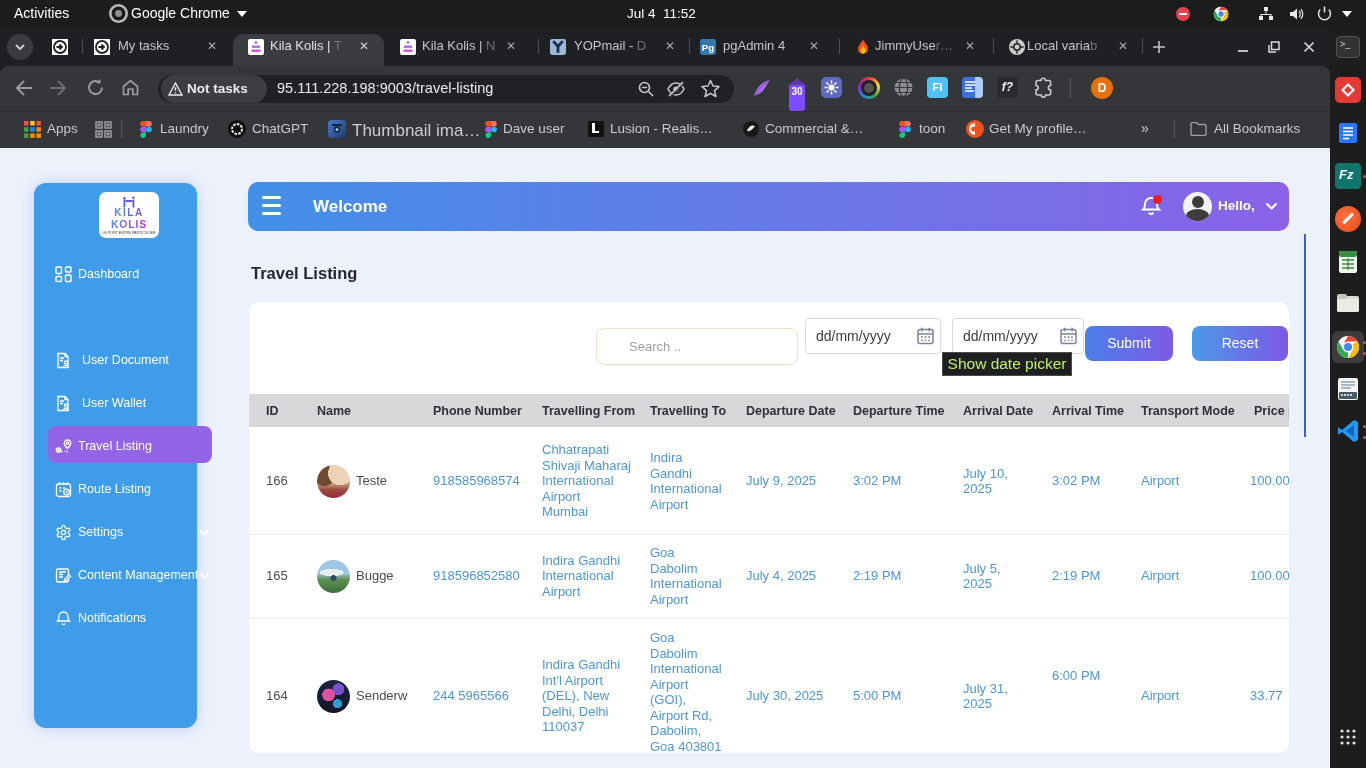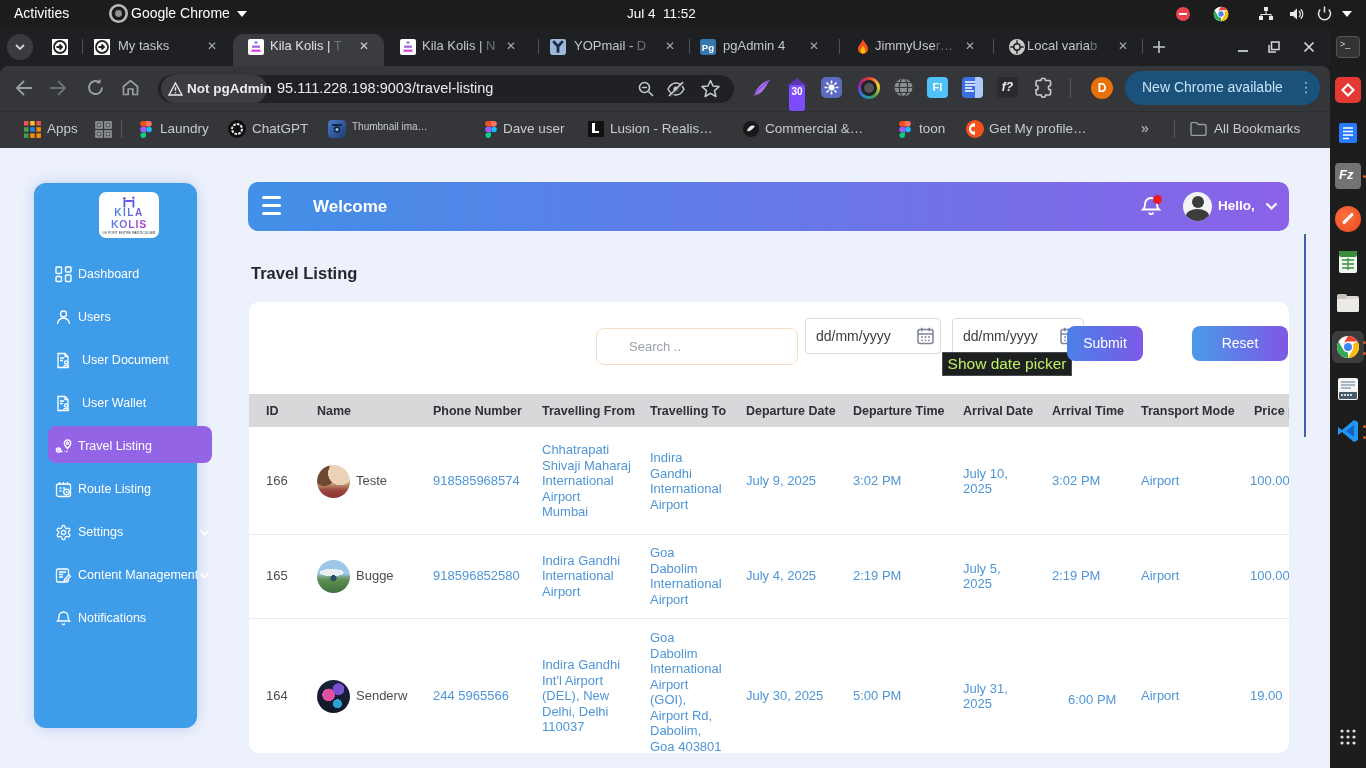--- a/index.html
+++ b/index.html
@@ -196,21 +196,21 @@
     <svg class="abs" style="left:121px;top:12px" width="19" height="19" viewBox="0 0 19 19">
         <path d="M2.5 8.5 L9.5 2.5 L16.5 8.5 V16.5 H11.8 V11 H7.2 V16.5 H2.5 Z" stroke="#9a9da1" stroke-width="1.7" fill="none"></path>
       </svg>
 
     <div class="abs" style="left:158px;top:9px;width:576px;height:28px;background:#202124;border-radius:14px;"></div>
     <div class="abs" style="left:161px;top:9px;width:106px;height:28px;background:#3c3d41;border-radius:14px;"></div>
     <svg class="abs" style="left:168px;top:16px" width="15" height="14" viewBox="0 0 15 14">
         <path d="M7.5 1 L14 13 H1 Z" fill="none" stroke="#e8eaed" stroke-width="1.4"></path>
         <path d="M7.5 5.2 v3.6 M7.5 10.2 v1.4" stroke="#e8eaed" stroke-width="1.4"></path>
       </svg>
-    <div class="abs" style="left:187px;top:15px;font-size:13.5px;font-weight:bold;color:#e8eaed;">Not pgAdmin</div>
+    <div class="abs" style="left:187px;top:15px;font-size:13.5px;font-weight:bold;color:#e8eaed;">Not tasks</div>
     <div class="abs" style="left:277px;top:14px;font-size:14.5px;color:#e8eaed;">95.111.228.198:9003/travel-listing</div>
     <svg class="abs" style="left:637px;top:14px" width="18" height="18" viewBox="0 0 18 18">
         <circle cx="7.5" cy="7.5" r="5" stroke="#c7cacd" stroke-width="1.6" fill="none"></circle>
         <path d="M11.5 11.5 L16 16" stroke="#c7cacd" stroke-width="1.6"></path>
         <path d="M5 7.5 h5" stroke="#c7cacd" stroke-width="1.4"></path>
       </svg>
     <svg class="abs" style="left:666px;top:14px" width="20" height="18" viewBox="0 0 20 18">
         <path d="M2 9 C4 5 7 3 10 3 C13 3 16 5 18 9 C16 13 13 15 10 15 C7 15 4 13 2 9 Z" stroke="#c7cacd" stroke-width="1.5" fill="none"></path>
         <circle cx="10" cy="9" r="2.6" fill="#c7cacd"></circle>
         <path d="M3 16 L17 2" stroke="#c7cacd" stroke-width="1.7"></path>
@@ -256,24 +256,20 @@
             <path d="M1 2 h10 M1 5 h10 M1 8 h7 M1 11 h9"></path>
           </g>
         </svg>
       </div>
     <div class="abs" style="left:997px;top:11px;width:21px;height:21px;border-radius:4px;background:#2a2b2e;color:#efefef;font-size:12px;font-style:italic;text-align:center;line-height:20px;font-weight:bold;">f?</div>
     <svg class="abs" style="left:1033px;top:11px" width="22" height="22" viewBox="0 0 22 22">
         <path d="M8 3.5 a2.2 2.2 0 0 1 4.4 0 h3.6 a1.6 1.6 0 0 1 1.6 1.6 v3.4 a2.2 2.2 0 0 0 0 4.4 v3.5 a1.6 1.6 0 0 1 -1.6 1.6 h-3.4 a2.2 2.2 0 0 1 -4.4 0 H4.6 A1.6 1.6 0 0 1 3 16.4 v-3.5 a2.2 2.2 0 0 0 0 -4.4 V5.1 a1.6 1.6 0 0 1 1.6 -1.6 Z" fill="none" stroke="#c7cacd" stroke-width="1.6"></path>
       </svg>
     <div class="abs" style="left:1070px;top:12px;width:1px;height:20px;background:#55575b;"></div>
     <div class="abs" style="left:1091px;top:11px;width:22px;height:22px;border-radius:50%;background:#e8710a;color:#fff;font-size:12px;font-weight:bold;text-align:center;line-height:22px;">D</div>
-    <div class="abs" style="left:1125px;top:5px;width:195px;height:34px;border-radius:17px;background:#1a527c;color:#c9e2f4;font-size:14px;">
-      <span class="abs" style="left:17px;top:8px;">New Chrome available</span>
-      <span class="abs" style="left:174px;top:8px;color:#9fc4e0;">⋮</span>
-    </div>
   </div>
 
   <div id="bookbar">
     <svg class="abs" style="left:24px;top:10px" width="17" height="17" viewBox="0 0 17 17">
         <g>
           <rect x="0" y="0" width="4.5" height="4.5" fill="#ef5350"></rect>
           <rect x="6.2" y="0" width="4.5" height="4.5" fill="#fbc02d"></rect>
           <rect x="12.4" y="0" width="4.5" height="4.5" fill="#ef5350"></rect>
           <rect x="0" y="6.2" width="4.5" height="4.5" fill="#43a047"></rect>
           <rect x="6.2" y="6.2" width="4.5" height="4.5" fill="#1e88e5"></rect>
@@ -313,21 +309,21 @@
         <circle cx="9" cy="9" r="5" fill="none" stroke="#ededed" stroke-width="2" stroke-dasharray="2.6 1.2"></circle>
       </svg>
     <div class="abs" style="left:252px;top:10px;font-size:13.5px;color:#c8cbcf;">ChatGPT</div>
     <div class="abs" style="left:328px;top:9px;width:18px;height:18px;border-radius:4px;background:linear-gradient(135deg,#4b79cf,#1a3e6e);">
         <svg class="abs" style="left:3px;top:3px" width="12" height="12" viewBox="0 0 12 12">
           <circle cx="6" cy="6.5" r="3.2" fill="#12263f"></circle>
           <rect x="1" y="1" width="10" height="2" fill="#12263f"></rect>
           <circle cx="6" cy="6.5" r="1.5" fill="#9fc0e8"></circle>
         </svg>
       </div>
-    <div class="abs" style="left:352px;top:10px;font-size:10px;color:#c8cbcf;">Thumbnail ima…</div>
+    <div class="abs" style="left:352px;top:10px;font-size:17px;color:#c8cbcf;">Thumbnail ima…</div>
     <svg class="abs" style="left:485px;top:10px" width="12" height="17" viewBox="0 0 12 17">
         <circle cx="9" cy="8.5" r="2.8" fill="#1abcfe"></circle>
         <path d="M3 0 h3 v5.6 H3 a2.8 2.8 0 0 1 0 -5.6Z" fill="#f24e1e"></path>
         <path d="M6 0 h3 a2.8 2.8 0 0 1 0 5.6 H6Z" fill="#ff7262"></path>
         <path d="M3 5.7 h3 v5.6 H3 a2.8 2.8 0 0 1 0 -5.6Z" fill="#a259ff"></path>
         <path d="M3 11.4 h3 V14 a2.8 2.8 0 1 1 -3 -2.6Z" fill="#0acf83"></path>
       </svg>
     <div class="abs" style="left:503px;top:10px;font-size:13.5px;color:#c8cbcf;text-align:center;">Dave user</div>
     <div class="abs" style="left:588px;top:10px;width:16px;height:16px;background:#111;">
         <div class="abs" style="left:4px;top:2px;width:3px;height:10px;background:#fff;"></div>
@@ -380,27 +376,20 @@
       </div>
       <div id="selitem"></div>
       <div class="menuitem" style="top:70px">
         <svg width="17" height="17" viewBox="0 0 17 17" fill="none" stroke="#fff" stroke-width="1.4">
             <rect x="1" y="1" width="5.5" height="6.5" rx="1"></rect>
             <rect x="10.5" y="1" width="5.5" height="5" rx="1"></rect>
             <rect x="1" y="10.5" width="5.5" height="5" rx="1"></rect>
             <rect x="10.5" y="9" width="5.5" height="6.5" rx="1"></rect>
           </svg>
         <span class="mtxt">Dashboard</span>
-      </div>
-      <div class="menuitem" style="top:113px">
-        <svg width="17" height="17" viewBox="0 0 17 17" fill="none" stroke="#fff" stroke-width="1.4">
-            <circle cx="8.5" cy="5" r="3"></circle>
-            <path d="M2.5 15 a6 6 0 0 1 12 0"></path>
-          </svg>
-        <span class="mtxt">Users</span>
       </div>
       <div class="menuitem" style="top:156px">
         <svg width="17" height="17" viewBox="0 0 17 17" fill="none" stroke="#fff" stroke-width="1.3">
             <path d="M3 1.5 h7 l3 3 V15.5 H3Z"></path>
             <path d="M10 1.5 v3 h3"></path>
             <path d="M5 6 h4 M5 8.5 h3"></path>
             <circle cx="11" cy="10.5" r="1.6"></circle>
             <path d="M8.2 15.5 a2.9 2.9 0 0 1 5.6 0"></path>
           </svg>
         <span class="mtxt" style="left:48px">User Document</span>
@@ -514,21 +503,21 @@
           <g fill="#7d8296">
             <circle cx="5" cy="10" r="0.9"></circle>
             <circle cx="8.5" cy="10" r="0.9"></circle>
             <circle cx="12" cy="10" r="0.9"></circle>
             <circle cx="5" cy="13.3" r="0.9"></circle>
             <circle cx="8.5" cy="13.3" r="0.9"></circle>
             <circle cx="12" cy="13.3" r="0.9"></circle>
           </g>
         </svg>
       <div class="abs" style="left:693px;top:50px;width:130px;height:23.5px;background:#1e1f21;border:1px solid #4a4b4d;color:#bef264;font-size:15.5px;text-align:center;line-height:22px;">Show date picker</div>
-      <div class="abs" style="left:818px;top:24px;width:76px;height:35px;border-radius:8px;background:linear-gradient(90deg,#4b80e8,#7c59e6);color:#fff;font-size:14px;text-align:center;line-height:35px;">Submit</div>
+      <div class="abs" style="left:836px;top:24px;width:88px;height:35px;border-radius:8px;background:linear-gradient(90deg,#4b80e8,#7c59e6);color:#fff;font-size:14px;text-align:center;line-height:35px;">Submit</div>
       <div class="abs" style="left:943px;top:24px;width:96px;height:35px;border-radius:8px;background:linear-gradient(90deg,#4a9ae8,#7e57e6);color:#fff;font-size:14px;text-align:center;line-height:35px;">Reset</div>
 
       <div class="thead">
         <div class="th" style="left:17px">ID</div>
         <div class="th" style="left:68px">Name</div>
         <div class="th" style="left:184px">Phone Number</div>
         <div class="th" style="left:293px">Travelling From</div>
         <div class="th" style="left:401px">Travelling To</div>
         <div class="th" style="left:497px">Departure Date</div>
         <div class="th" style="left:604px">Departure Time</div>
@@ -565,23 +554,23 @@
           <div class="abs cellb" style="left:1001px;top:266.3px;">100.00</div>
           <div class="abs celld" style="left:17px;top:386.3px;">164</div>
           <div class="avatar" style="left:68px;top:377.5px;background:radial-gradient(circle at 35% 45%, #e050a0 0 22%, rgba(0,0,0,0) 23%), radial-gradient(circle at 65% 28%, #7a4fd0 0 18%, rgba(0,0,0,0) 19%), radial-gradient(circle at 62% 72%, #2a9fd0 0 14%, rgba(0,0,0,0) 15%), linear-gradient(180deg, #1b2340, #101726)"></div>
           <div class="abs celld" style="left:107px;top:386.3px;">Senderw</div>
           <div class="abs cellb" style="left:184px;top:386.3px;">244 5965566</div>
           <div class="abs cellb" style="left:293px;top:355.3px;">Indira Gandhi<br>Int'l Airport<br>(DEL), New<br>Delhi, Delhi<br>110037</div>
           <div class="abs cellb" style="left:401px;top:328.0px;">Goa<br>Dabolim<br>International<br>Airport<br>(GOI),<br>Airport Rd,<br>Dabolim,<br>Goa 403801</div>
           <div class="abs cellb" style="left:497px;top:386.3px;">July 30, 2025</div>
           <div class="abs cellb" style="left:604px;top:386.3px;">5:00 PM</div>
           <div class="abs cellb" style="left:714px;top:378.5px;">July 31,<br>2025</div>
-          <div class="abs cellb" style="left:803px;top:390px;margin-left:16px;">6:00 PM</div>
+          <div class="abs cellb" style="left:803px;top:366px;">6:00 PM</div>
           <div class="abs cellb" style="left:892px;top:386.3px;">Airport</div>
-          <div class="abs cellb" style="left:1001px;top:386.3px;">19.00</div>
+          <div class="abs cellb" style="left:1001px;top:386.3px;">33.77</div>
           <div class="abs" style="left:0;top:232px;width:1040px;height:1px;background:#ebebeb;"></div>
           <div class="abs" style="left:0;top:316px;width:1040px;height:1px;background:#ebebeb;"></div>
         </div>
     </div>
 
     <div class="abs" style="left:1304px;top:86px;width:2px;height:203px;background:#4161ae;"></div>
   </div>
 </div>
 
 <div id="dock">
@@ -595,21 +584,21 @@
       </svg>
     </div>
   <div class="dockic" style="top:92px;">
       <svg style="position:absolute;left:4px;top:3px" width="18" height="20" viewBox="0 0 18 20">
         <rect width="18" height="20" rx="2" fill="#2979ff"></rect>
         <g stroke="#fff" stroke-width="1.6">
           <path d="M4 5 h10 M4 8.5 h10 M4 12 h10 M4 15.5 h6"></path>
         </g>
       </svg>
     </div>
-  <div class="dockic" style="top:135px;background:#737373;border-radius:4px;">
+  <div class="dockic" style="top:135px;background:#0f766e;border-radius:4px;">
       <span style="position:absolute;left:4px;top:4px;color:#fff;font-weight:bold;font-size:13px;font-style:italic;">Fz</span>
     </div>
   <div class="dockic" style="top:178px;background:radial-gradient(circle at 40% 40%, #ff7043, #e64a19);border-radius:50%;">
       <div style="position:absolute;left:6px;top:11px;width:14px;height:3px;background:#fff;transform:rotate(-45deg);border-radius:2px;"></div>
     </div>
   <div class="dockic" style="top:221px;"><svg width="26" height="26" viewBox="0 0 26 26">
         <rect x="4" y="2" width="18" height="22" rx="2" fill="#f1f8f1"></rect>
         <rect x="4" y="2" width="18" height="6" rx="2" fill="#388e3c"></rect>
         <g stroke="#388e3c" stroke-width="1.3">
           <path d="M7 11 h12 M7 15 h12 M7 19 h12 M13 9 v12"></path>

